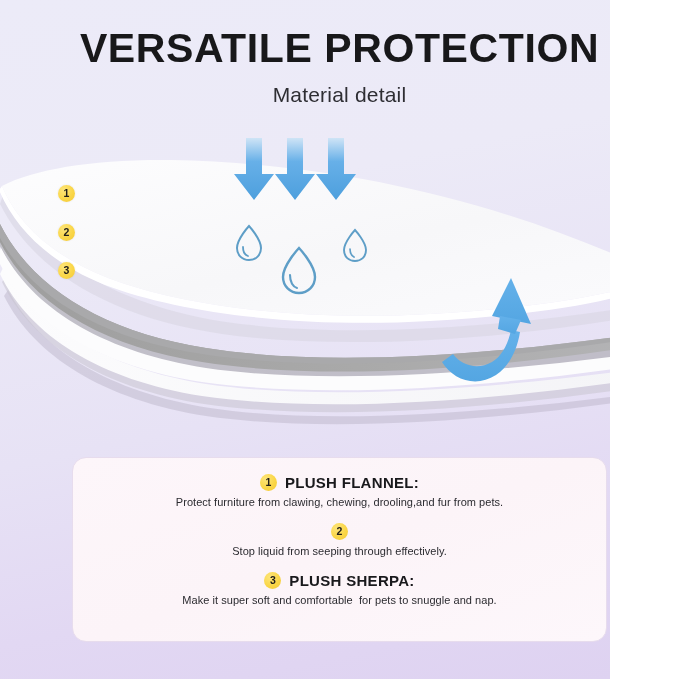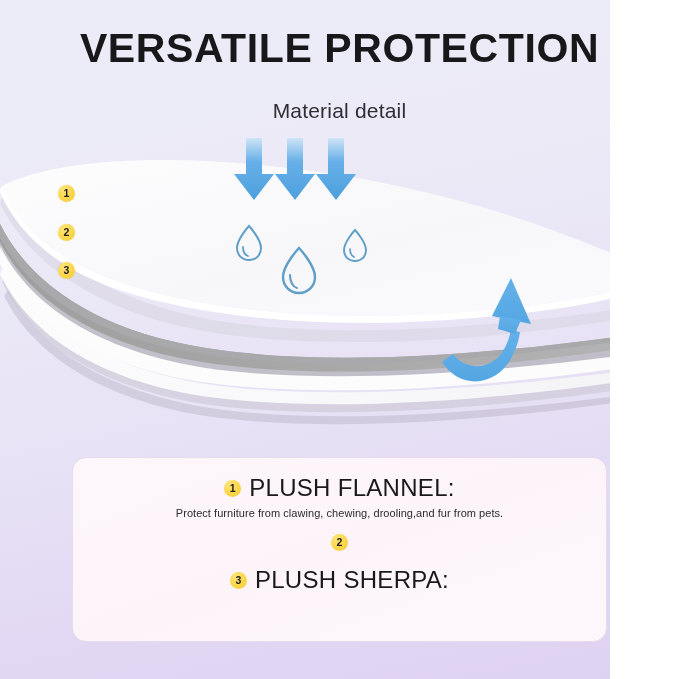--- a/index.html
+++ b/index.html
@@ -34,21 +34,21 @@
     font-weight: 700;
     color: #18181a;
     line-height: 1.12;
     margin: 0;
     white-space: nowrap;
   }
   #subtitle {
     font-size: 21px;
     color: #2e2e33;
     font-weight: 400;
-    margin-top: 27px;
+    margin-top: 11px;
     letter-spacing: 0.2px;
   }
 
   
   #illustration {
     position: absolute;
     top: 130px;
     left: 0;
     width: 679px;
     height: 320px;
@@ -108,22 +108,22 @@
     min-width: 17px;
     border-radius: 50%;
     background: radial-gradient(circle at 35% 30%, #fde57a 0%, #fad647 55%, #f2c837 100%);
     color: #23201a;
     font-size: 10.5px;
     font-weight: 600;
     line-height: 17px;
     text-align: center;
   }
   .legend-title {
-    font-size: 24px;
-    font-weight: 400;
+    font-size: 15px;
+    font-weight: 700;
     color: #19191c;
     letter-spacing: 0.3px;
   }
   .legend-desc {
     font-size: 11px;
     color: #2b2b30;
     margin-top: 5px;
     letter-spacing: 0.05px;
     white-space: pre;
   }
@@ -265,23 +265,25 @@
         <span class="legend-badge">1</span>
         <span class="legend-title">PLUSH FLANNEL:</span>
       </div>
       <div class="legend-desc">Protect furniture from clawing, chewing, drooling,and fur from pets.</div>
     </div>
 
     <div class="legend-row">
       <div class="legend-heading">
         <span class="legend-badge">2</span>
       </div>
+      <div class="legend-desc">Stop liquid from seeping through effectively.</div>
     </div>
 
     <div class="legend-row">
       <div class="legend-heading">
         <span class="legend-badge">3</span>
         <span class="legend-title">PLUSH SHERPA:</span>
       </div>
+      <div class="legend-desc">Make it super soft and comfortable  for pets to snuggle and nap.</div>
     </div>
 
   </div>
 </div>
 
 </body></html>

